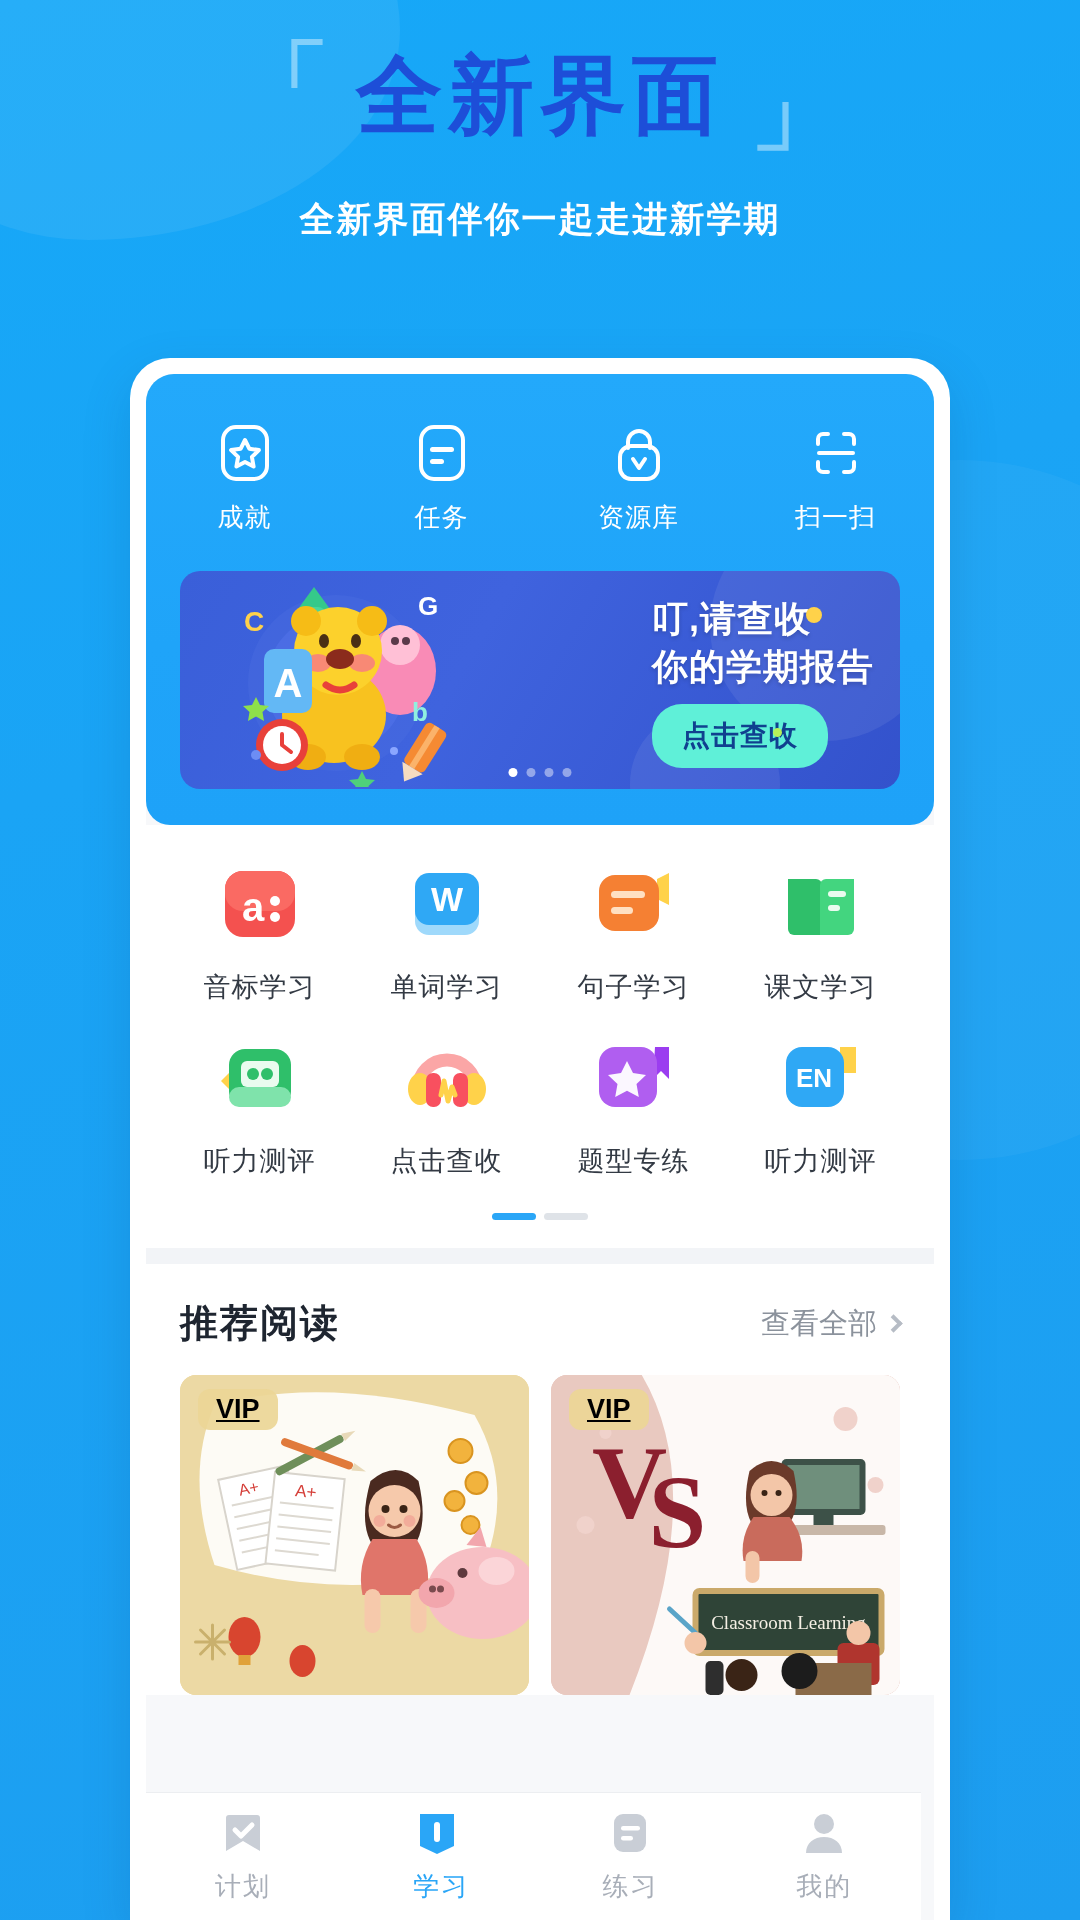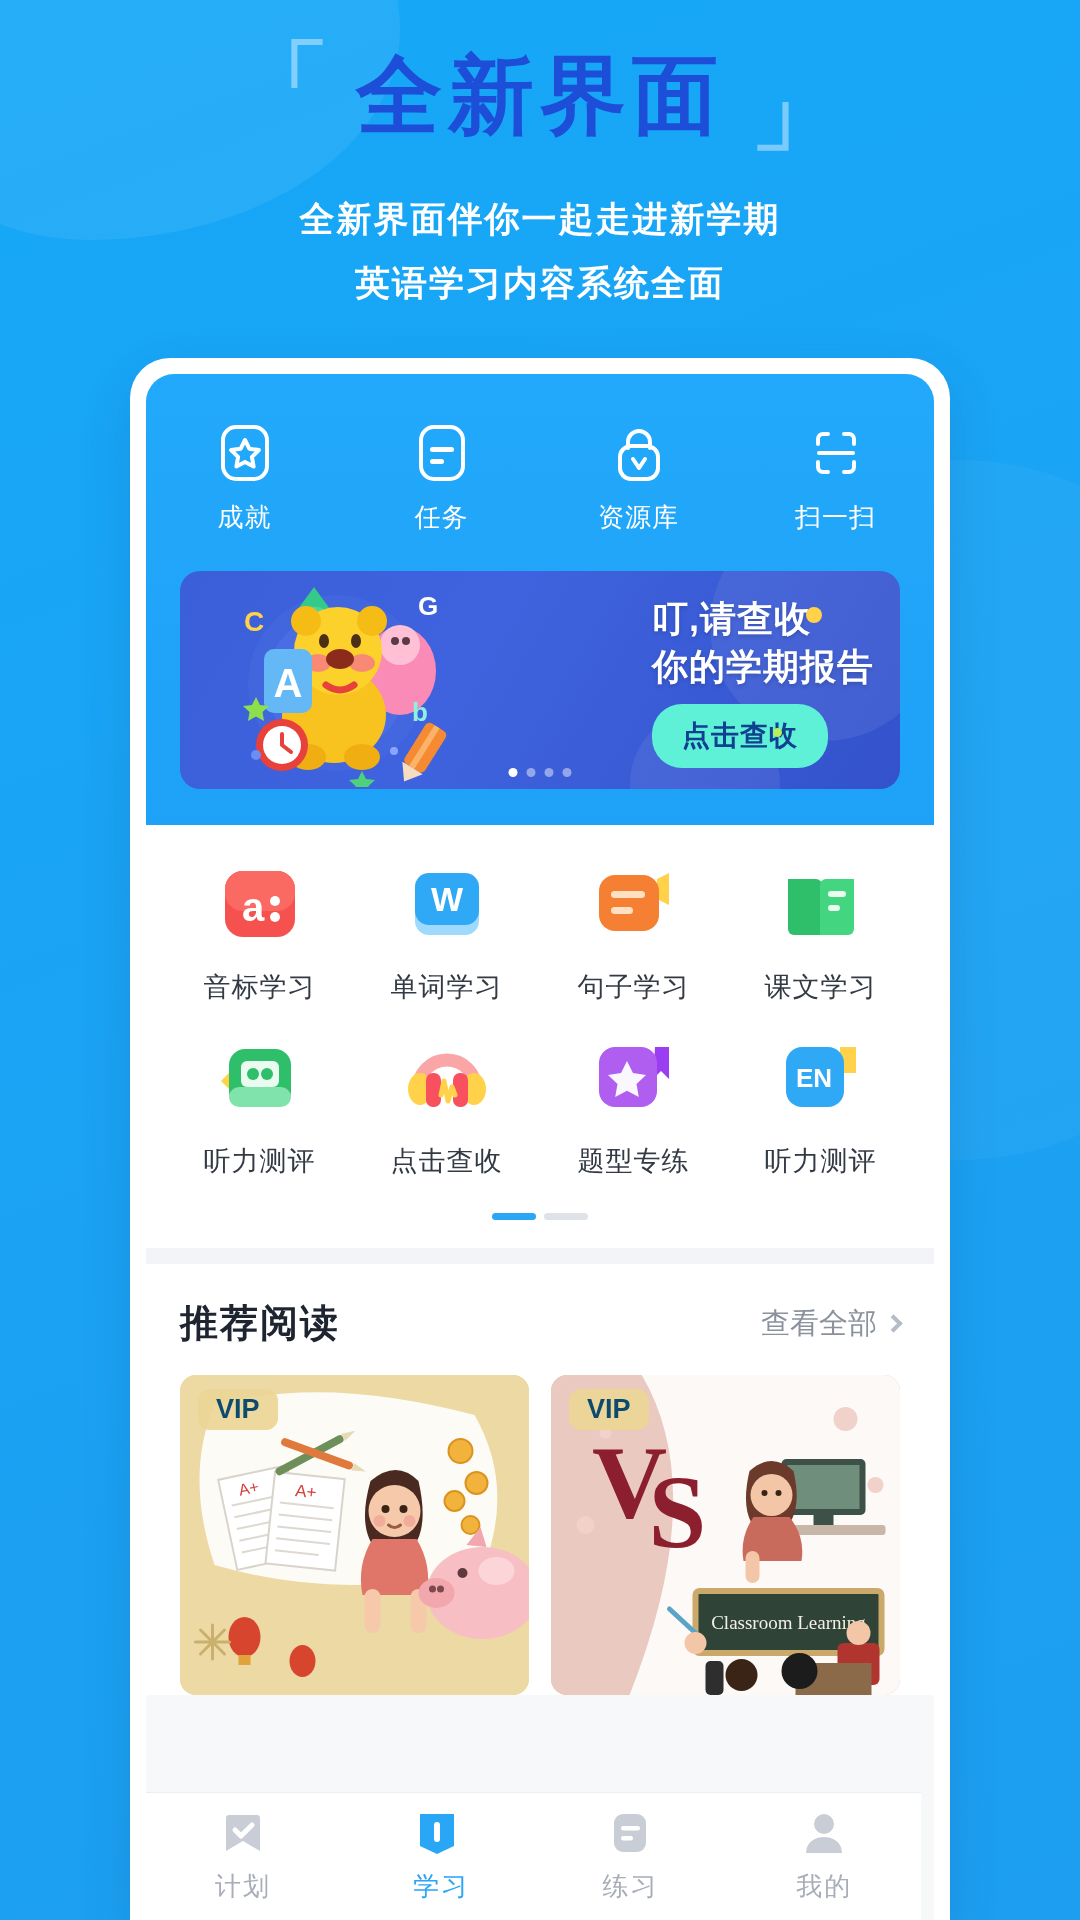--- a/index.html
+++ b/index.html
@@ -48,20 +48,21 @@
   }
   .phone-screen {
     width:100%; height:100%; border-radius:28px 28px 0 0; overflow:hidden;
     background:#f7f8fa; position:relative;
   }
 
   
   .top-panel {
     background:linear-gradient(180deg,#23a9fb 0%,#1fa4f9 60%,#1ea2f8 100%);
     padding:48px 0 0 0;
+    border-radius:24px;
   }
   .quick-row { display:flex; }
   .quick {
     flex:1; display:flex; flex-direction:column; align-items:center; gap:16px;
   }
   .q-ico { width:62px; height:62px; position:relative; }
   .q-ico svg { width:62px; height:62px; display:block; }
   .q-label { color:#ffffff; font-size:26px; letter-spacing:1px; }
 
   
@@ -114,22 +115,23 @@
   .rec-head { display:flex; align-items:center; justify-content:space-between; }
   .rec-title { font-size:38px; font-weight:700; color:#1e2530; letter-spacing:2px;text-align:center; }
   .rec-more { display:flex; align-items:center; gap:10px; color:#8b929c; font-size:29px; }
   .chev { width:13px; height:13px; border-right:4px solid #b6bcc5; border-bottom:4px solid #b6bcc5; transform:rotate(-45deg); }
   .cards { display:flex; gap:22px; margin-top:26px; }
   .card { flex:1; height:320px; border-radius:16px; overflow:hidden; position:relative; }
   .card.a { background:#eed9a0; }
   .card.b { background:#e8c7bd; }
   .vip {
     position:absolute; left:18px; top:14px; background:rgba(235,214,150,0.92);
-    color:#0c4a6e; font-weight:700; font-size:27px; padding:5px 18px; border-radius:12px;
+    color:#000000; font-weight:700; font-size:27px; padding:5px 18px; border-radius:12px;
     z-index:5;
+    text-decoration:underline;
   }
   .card svg { position:absolute; inset:0; width:100%; height:100%; }
 
   
   .tabbar {
     position:absolute; left:0; right:13px; bottom:0; height:128px; background:#ffffff;
     border-top:1px solid #eceef1; display:flex; align-items:center;
   }
   .tab { flex:1; display:flex; flex-direction:column; align-items:center; gap:12px; }
   .tab svg { width:48px; height:48px; display:block; }
@@ -143,21 +145,20 @@
 <div class="swoosh2"></div>
 
 <div class="hero">
   <div class="hero-title-row">
     <span class="brk">「</span>
     <span class="hero-title">全新界面</span>
     <span class="brk right">」</span>
   </div>
   <div class="hero-sub">
     <div>全新界面伴你一起走进新学期</div>
-    <div>英语学习内容系统全面</div>
   </div>
 </div>
 
 <div class="phone">
   <div class="phone-screen">
 
     <div class="top-panel">
       <div class="quick-row">
 
         <div class="quick">

